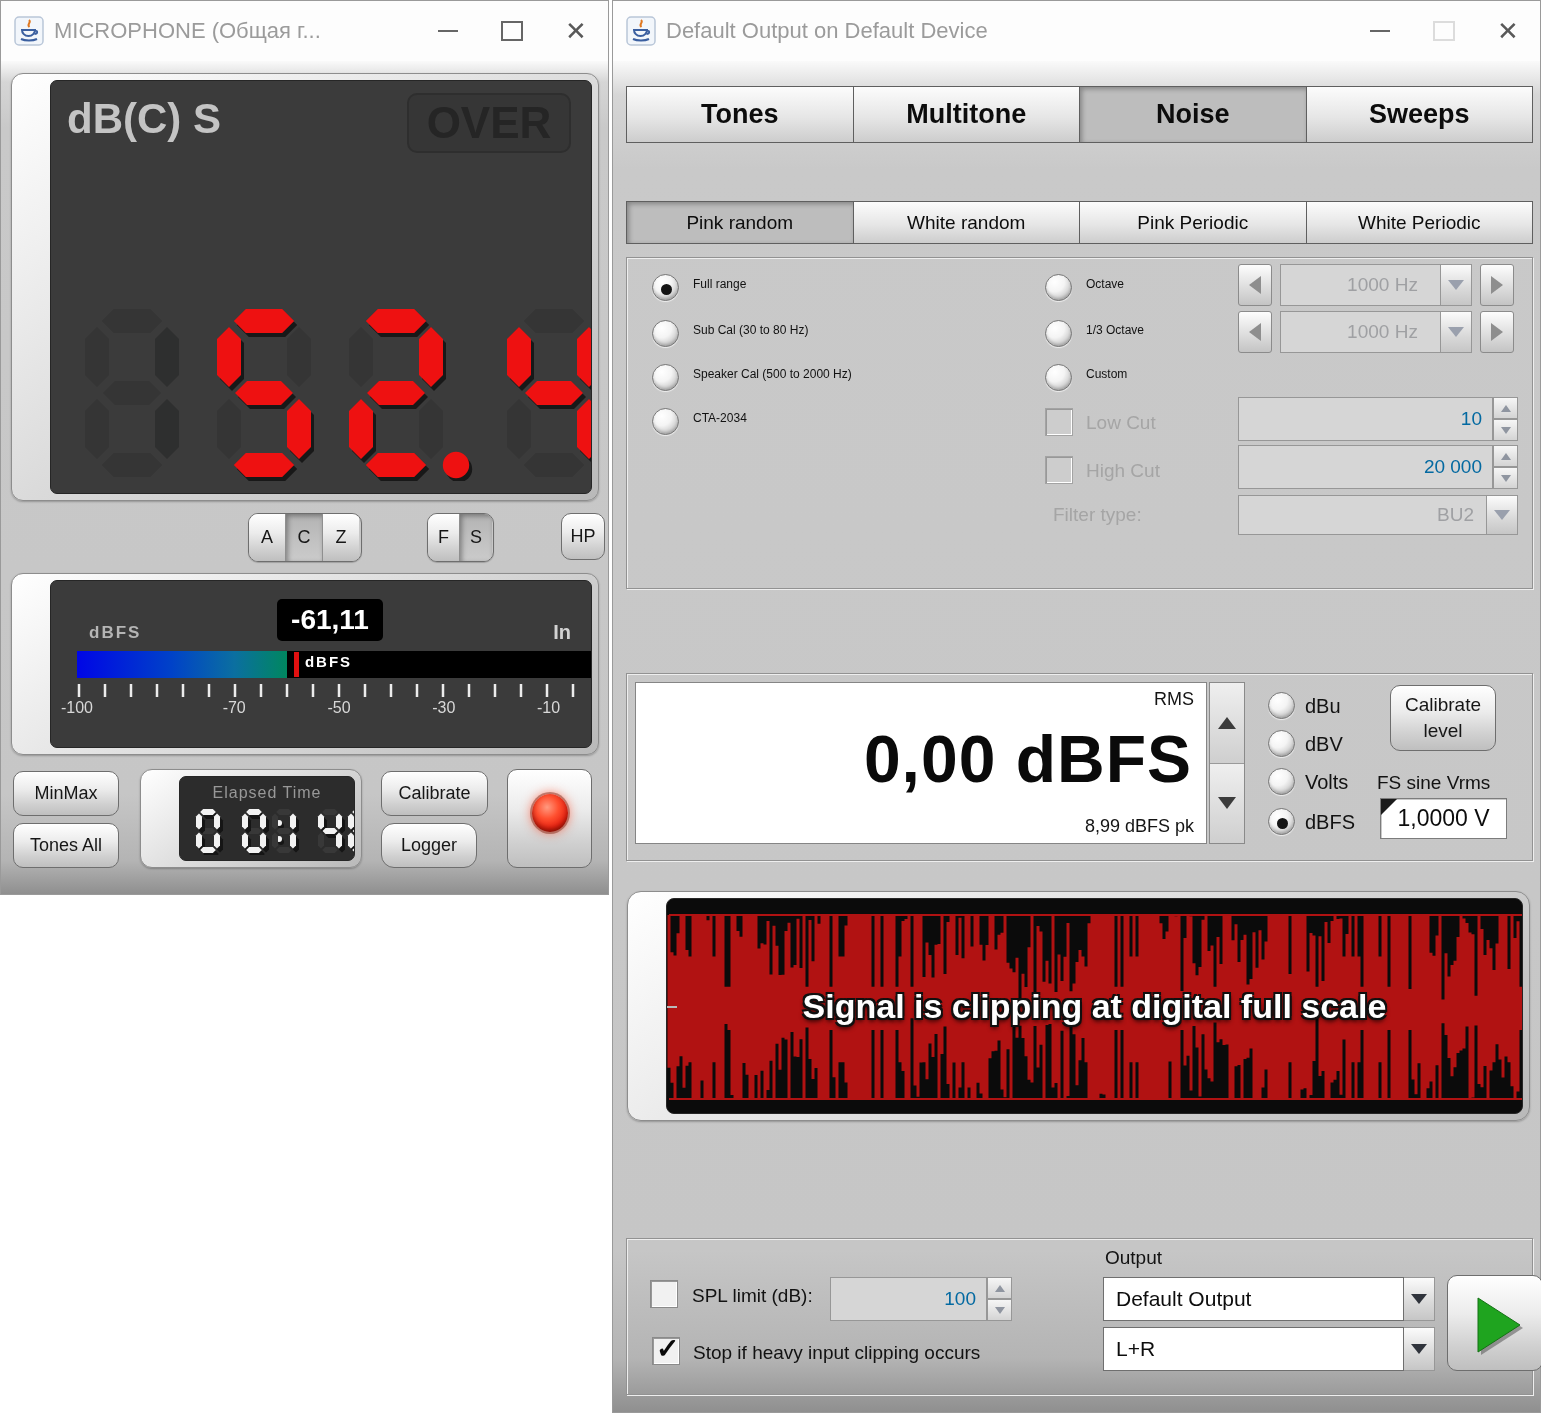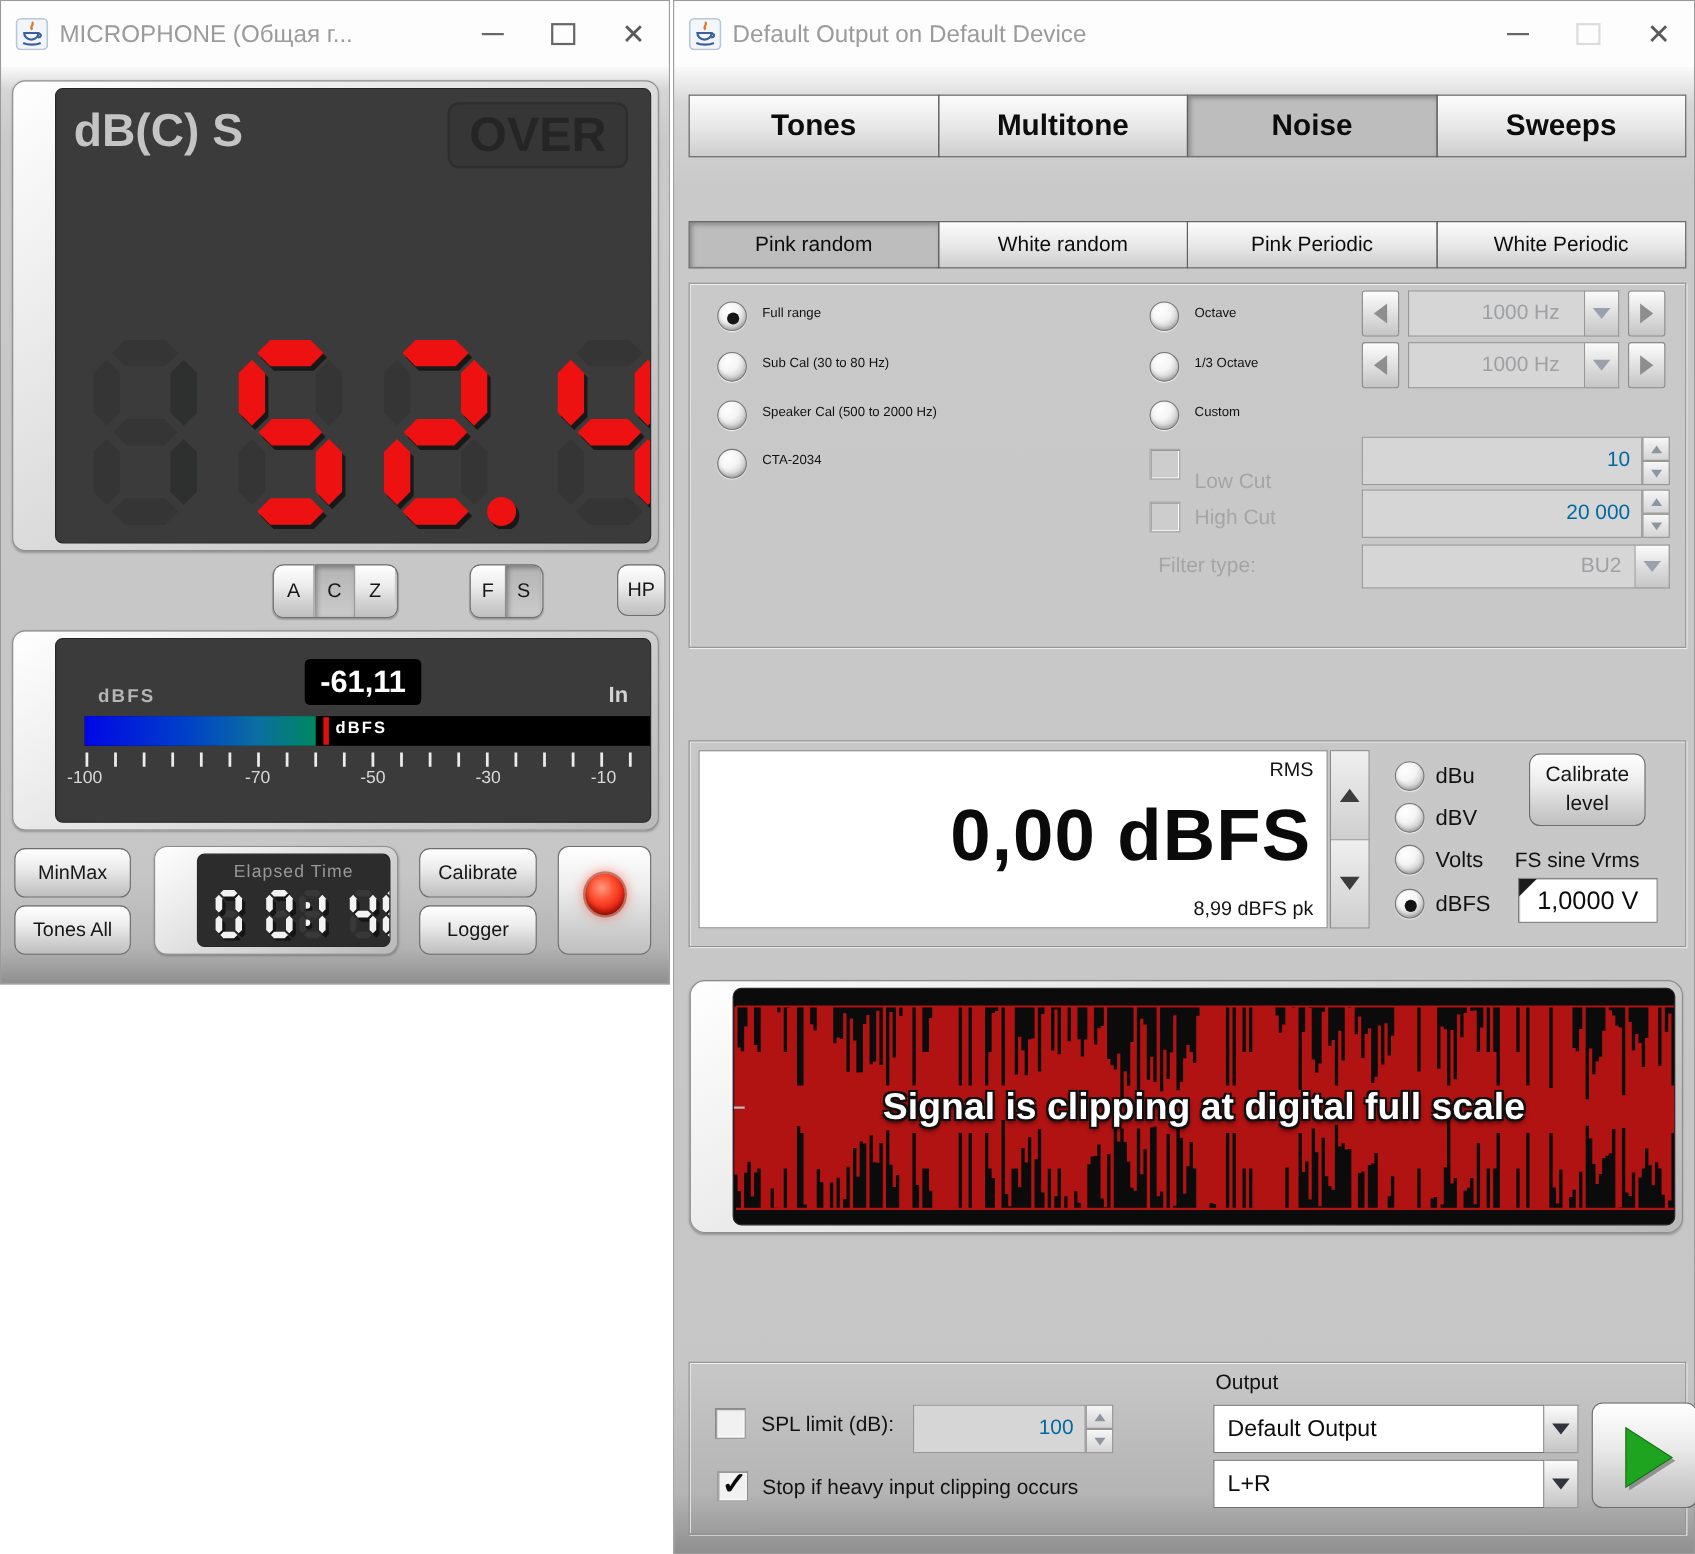--- a/index.html
+++ b/index.html
@@ -400,21 +400,21 @@
                   <polygon points="3,23.5 6,26.5 6,36.5 3,39.5 0,36.5 0,26.5" fill="#f2f2f2"></polygon>
                   <polygon points="4.199999999999999,41 7.199999999999999,38 16.8,38 19.8,41 16.8,44 7.199999999999999,44" fill="#f2f2f2"></polygon>
                   <polygon points="21,23.5 24,26.5 24,36.5 21,39.5 18,36.5 18,26.5" fill="#f2f2f2"></polygon>
                 </g>
               </svg>
             </div>
         </div>
       </div>
 
       <div class="mbtn r" style="position:absolute;left:380px;top:710px;width:107px;height:45px;">Calibrate</div>
-      <div class="mbtn r" style="position:absolute;left:380px;top:762px;width:107px;height:45px;">Logger</div>
+      <div class="mbtn r" style="position:absolute;left:380px;top:762px;width:96px;height:45px;border-radius:13px;">Logger</div>
 
       <div class="mbtn r ledbtn" style="left:506px;top:708px;width:85px;height:99px;">
         <div class="led"></div>
       </div>
     </div>
   </div>
 
   <div class="window" style="left:612px;top:0;width:929px;height:1413px;">
     <div class="titlebar">
       <svg class="appicon" viewBox="0 0 30 30">
@@ -491,21 +491,21 @@
           <div class="field dis">1000 Hz</div>
           <div class="dbtn">
               <div class="tri-d dim"></div>
             </div>
         </div>
         <div class="arrowbtn" style="left:853px;top:53px;width:34px;height:42px;">
             <div class="tri-r"></div>
           </div>
 
         <div class="check dis" style="left:418px;top:150px;"></div>
-        <div class="dimlabel" style="left:459px;top:154px;margin-top:16px;">Low Cut</div>
+        <div class="dimlabel" style="left:459px;top:154px;">Low Cut</div>
         <div class="spin" style="left:611px;top:139px;width:280px;height:44px;">
           <div class="sfield">10</div>
           <div class="sbtns">
             <div class="sbtn">
                 <div class="tri-u-s"></div>
               </div>
             <div class="sbtn">
                 <div class="tri-d-s"></div>
               </div>
           </div>

